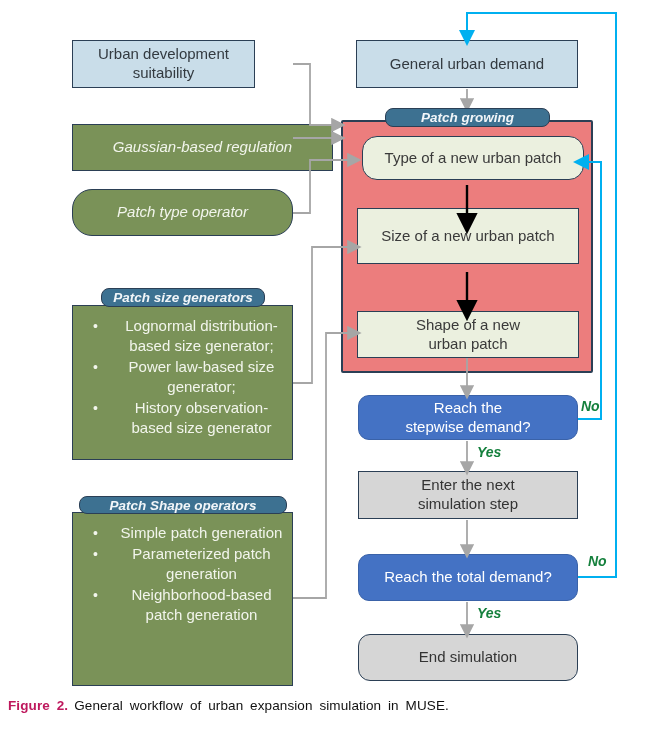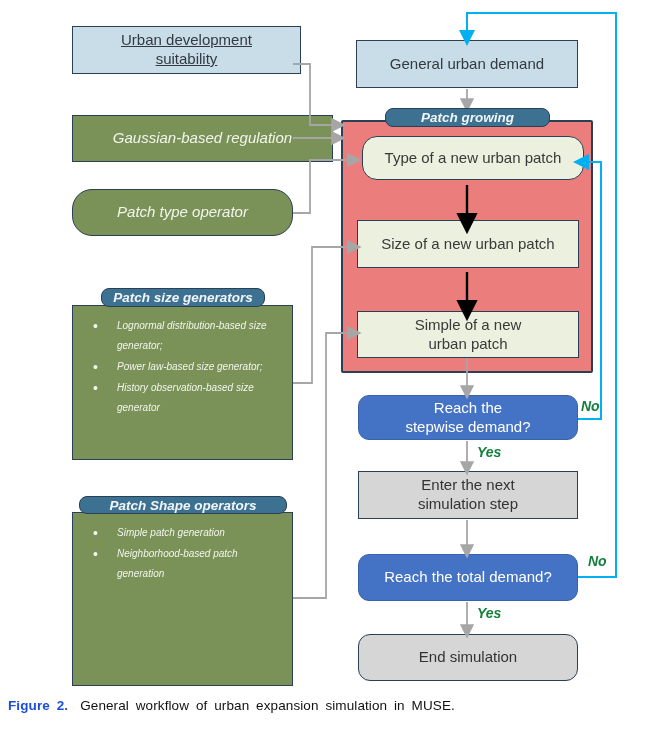--- a/index.html
+++ b/index.html
@@ -17,30 +17,30 @@
   .badge{position:absolute;display:flex;align-items:center;justify-content:center;
          background:#3d7191;color:#f2f6f9;font-style:italic;font-weight:bold;
          font-size:13.5px;border:1.8px solid #2b3f55;border-radius:8px;
          box-sizing:border-box;z-index:6;text-align:right;}
   .redframe{position:absolute;background:#ec7d7d;border:2px solid #2b3f55;
             box-sizing:border-box;border-radius:2px;z-index:1;}
   .inner{z-index:4;}
   .listbox{position:absolute;background:#7a9258;border:1.6px solid #2b3f55;
            box-sizing:border-box;z-index:2;}
   .listbox ul{margin:10px 0 0 0;padding:0 6px 0 20px;list-style:none;}
-  .listbox li{position:relative;padding-left:24px;color:#f2f5ec;font-style:italic;
-              font-size:10px;line-height:20px;margin-bottom:1px;}
+  .listbox li{position:relative;padding-left:24px;color:#f2f5ec;
+              font-size:15px;line-height:20px;margin-bottom:1px;text-align:center;}
   .listbox li::before{content:"\2022";position:absolute;left:0;top:0;color:#f2f5ec;
               font-style:normal;font-size:14px;}
   .branch{position:absolute;font-style:italic;font-weight:600;color:#15803d;
           font-size:14px;z-index:7;}
   svg.wires{position:absolute;left:0;top:0;z-index:5;pointer-events:none;}
   #caption{position:absolute;left:8px;top:698px;width:638px;font-size:13.5px;
            color:#111111;word-spacing:3px;letter-spacing:0.1px;}
-  #caption .figlabel{color:#1d4ed8;font-weight:bold;margin-right:12px;}
+  #caption .figlabel{color:#be185d;font-weight:bold;margin-right:6px;}
 </style>
 </head>
 <body>
 
 <div id="figure">
 
   <svg class="wires" width="652" height="733" viewBox="0 0 652 733">
     <defs>
       <marker id="agray" markerWidth="8" markerHeight="8" refX="1" refY="4" orient="auto">
         <path d="M0,0 L8,4 L0,8 Z" fill="#a6a6a6"></path>
@@ -65,51 +65,52 @@
     <path d="M467,520 V546" fill="none" stroke="#a6a6a6" stroke-width="1.8" marker-end="url(#agray)"></path>
     <path d="M467,602 V626" fill="none" stroke="#a6a6a6" stroke-width="1.8" marker-end="url(#agray)"></path>
 
     <path d="M467,185 V215" fill="none" stroke="#000000" stroke-width="2.4" marker-end="url(#ablack)"></path>
     <path d="M467,272 V302" fill="none" stroke="#000000" stroke-width="2.4" marker-end="url(#ablack)"></path>
 
     <path d="M578,419 H601 V162 H587" fill="none" stroke="#00b0f0" stroke-width="2" marker-end="url(#acyan)"></path>
     <path d="M578,577 H616 V13 H467 V32" fill="none" stroke="#00b0f0" stroke-width="2" marker-end="url(#acyan)"></path>
   </svg>
 
-  <div class="box bordered lightblue" style="left:72px;top:26px;width:229px;height:48px;padding:0 22px;text-decoration:underline;">Urban development suitability</div>
+  <div class="box bordered lightblue" style="left:72px;top:40px;width:183px;height:48px;padding:0 22px;">Urban development suitability</div>
 
-  <div class="box bordered greenbox" style="left:72px;top:115px;width:261px;height:47px;">Gaussian-based regulation</div>
+  <div class="box bordered greenbox" style="left:72px;top:124px;width:261px;height:47px;">Gaussian-based regulation</div>
 
   <div class="box bordered greenbox" style="left:72px;top:189px;width:221px;height:47px;border-radius:20px;">Patch type operator</div>
 
   <div class="badge" style="left:101px;top:288px;width:164px;height:19px;">Patch size generators</div>
   <div class="listbox" style="left:72px;top:305px;width:221px;height:155px;">
     <ul>
       <li>Lognormal distribution-based size generator;</li>
       <li>Power law-based size generator;</li>
       <li>History observation-based size generator</li>
     </ul>
   </div>
 
   <div class="badge" style="left:79px;top:496px;width:208px;height:18px;">Patch Shape operators</div>
   <div class="listbox" style="left:72px;top:512px;width:221px;height:174px;">
     <ul>
       <li>Simple patch generation</li>
+      <li>Parameterized patch generation</li>
       <li>Neighborhood-based patch generation</li>
     </ul>
   </div>
 
   <div class="box bordered lightblue" style="left:356px;top:40px;width:222px;height:48px;">General urban demand</div>
 
   <div class="redframe" style="left:341px;top:120px;width:252px;height:253px;"></div>
   <div class="badge" style="left:385px;top:108px;width:165px;height:19px;">Patch growing</div>
 
   <div class="box bordered palegreen inner" style="left:362px;top:136px;width:222px;height:44px;border-radius:15px;">Type of a new urban patch</div>
-  <div class="box bordered palegreen inner" style="left:357px;top:220px;width:222px;height:48px;">Size of a new urban patch</div>
-  <div class="box bordered palegreen inner" style="left:357px;top:311px;width:222px;height:47px;padding:0 40px;">Simple of a new urban patch</div>
+  <div class="box bordered palegreen inner" style="left:357px;top:208px;width:222px;height:56px;">Size of a new urban patch</div>
+  <div class="box bordered palegreen inner" style="left:357px;top:311px;width:222px;height:47px;padding:0 40px;">Shape of a new urban patch</div>
 
   <div class="box bordered graybox" style="left:358px;top:471px;width:220px;height:48px;padding:0 30px;">Enter the next simulation step</div>
 
   <div class="box bluebox" style="left:358px;top:395px;width:220px;height:45px;padding:0 45px;">Reach the stepwise demand?</div>
 
   <div class="box bluebox" style="left:358px;top:554px;width:220px;height:47px;">Reach the total demand?</div>
 
   <div class="box bordered graybox" style="left:358px;top:634px;width:220px;height:47px;border-radius:12px;">End simulation</div>
 
   <span class="branch" style="left:581px;top:398px;">No</span>

